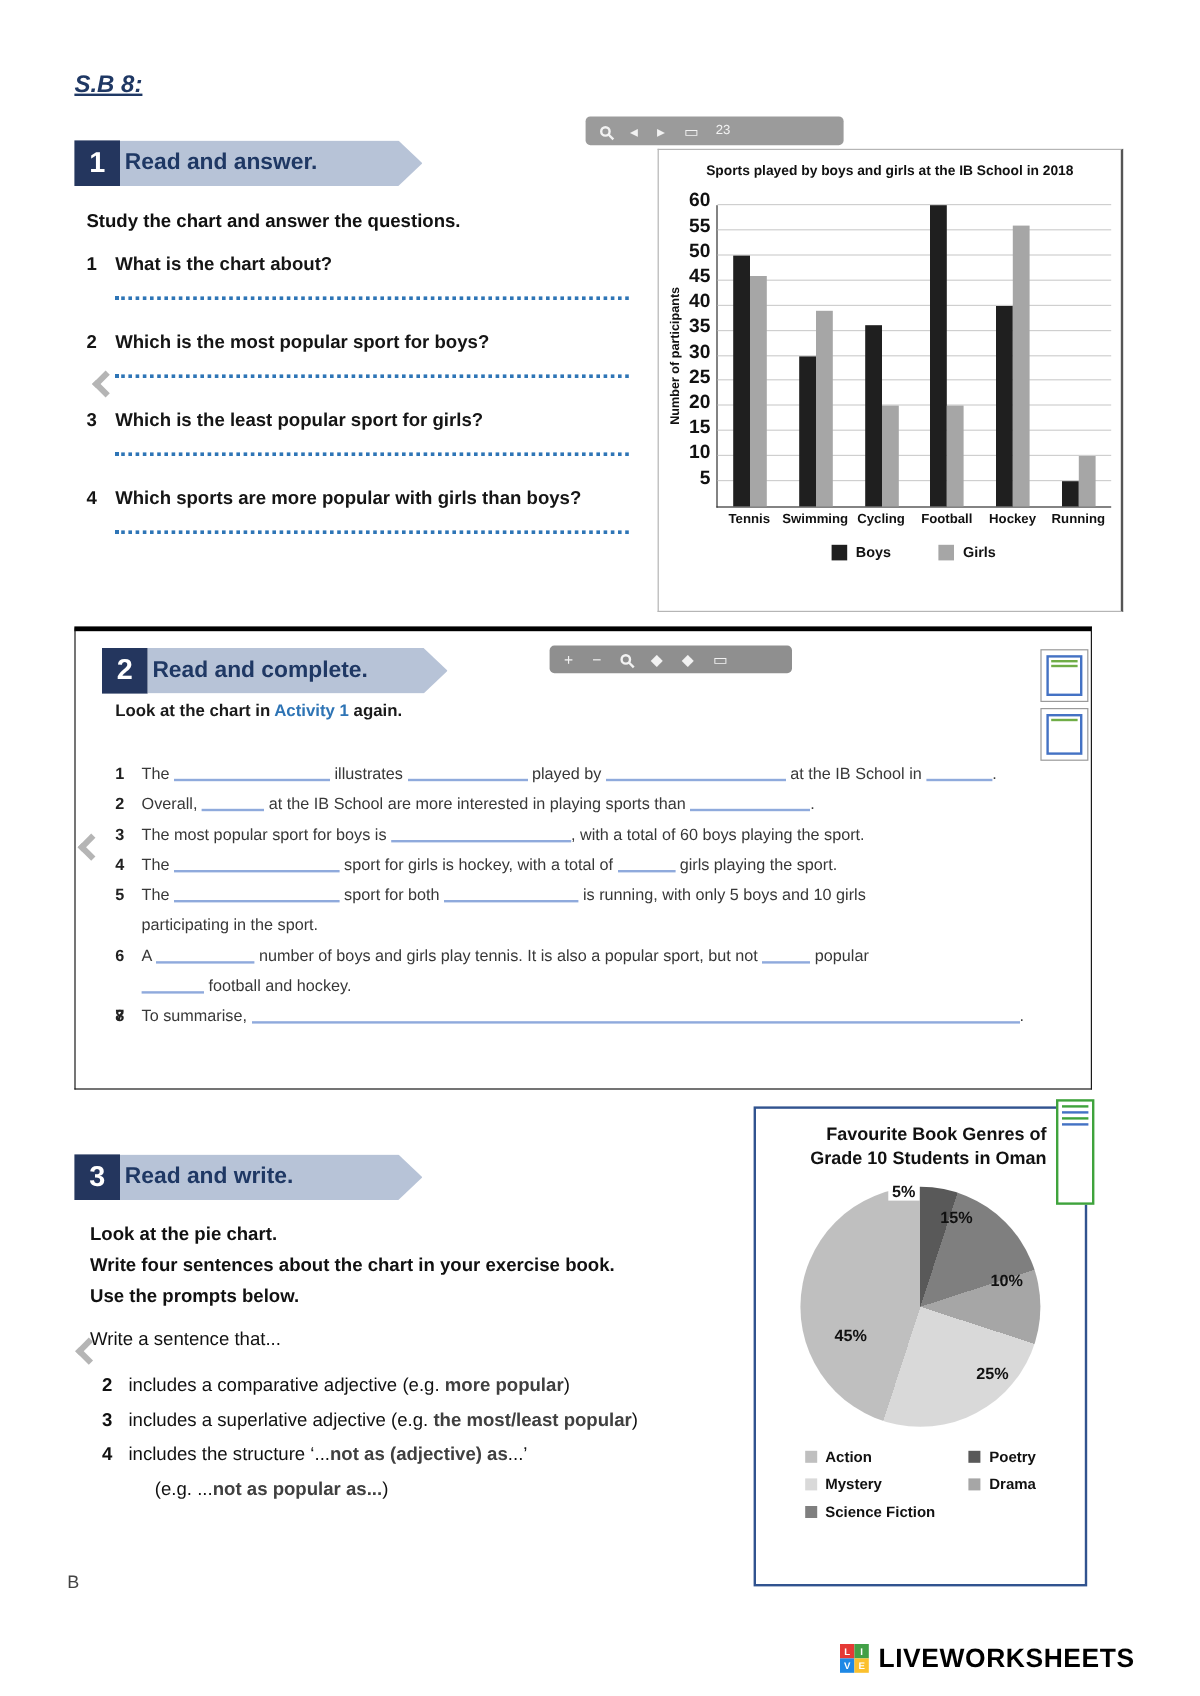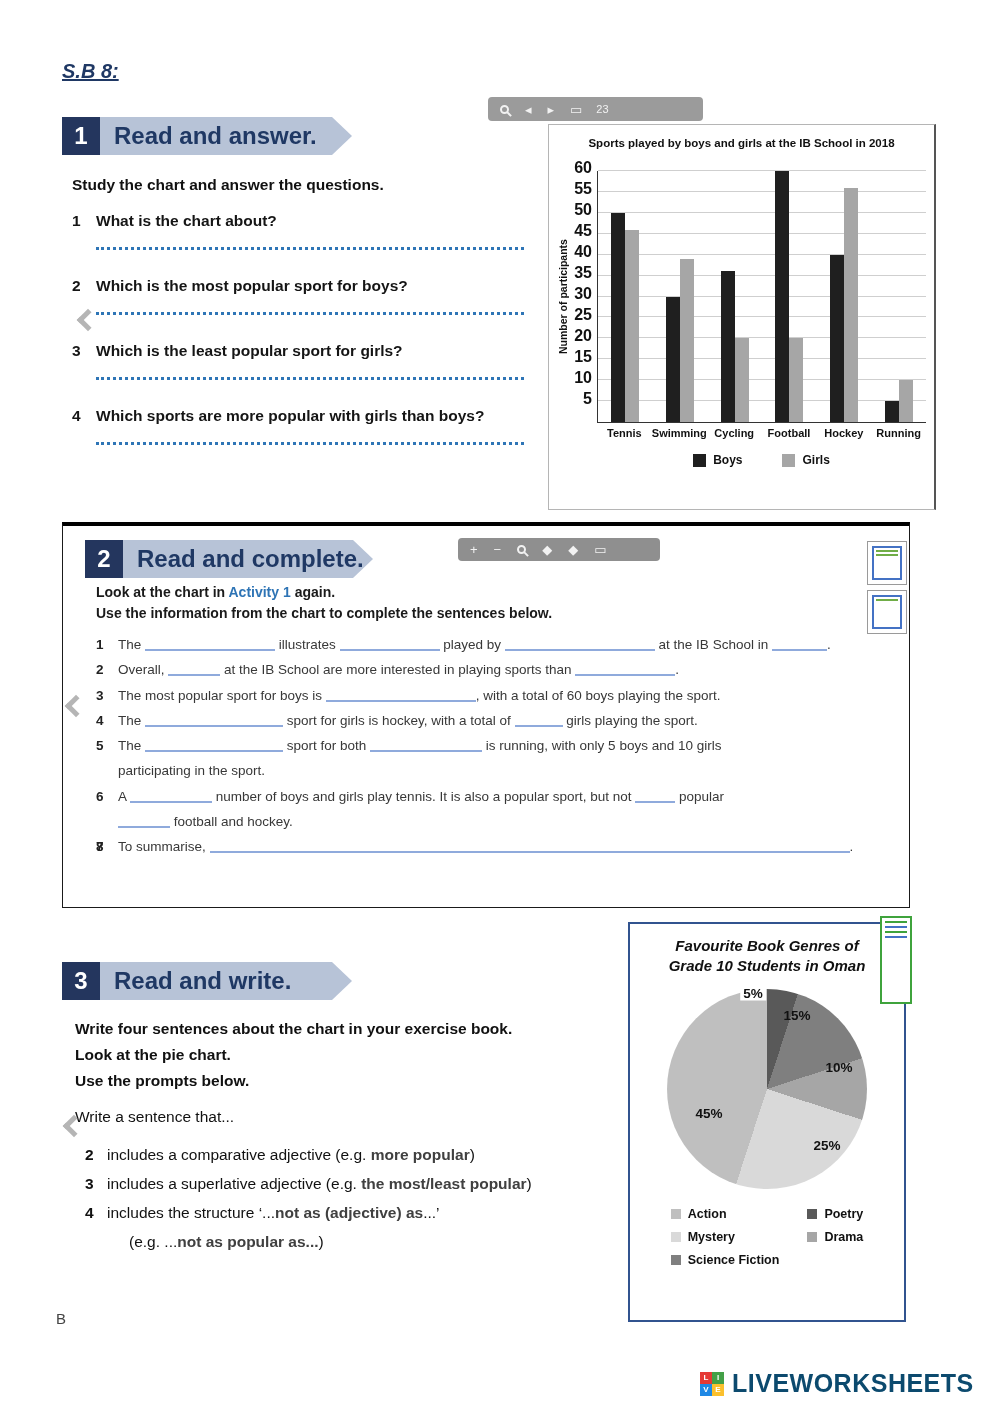--- a/index.html
+++ b/index.html
@@ -15,21 +15,21 @@
   .toolbar-top { left:488px; top:97px; width:215px; height:24px; }
   .toolbar-zoom { left:458px; top:538px; width:202px; height:23px; background:#8f8f8f; z-index:5; }
   .ticon { font-size:13px; color:#f2f2f2; line-height:1; }
   .tlabel { font-size:11px; color:#f2f2f2; }
   .mag { position:relative; width:9px; height:9px; border:2px solid #f2f2f2; border-radius:50%; display:inline-block; }
   .mag::after { content:""; position:absolute; width:6px; height:2px; background:#f2f2f2; right:-5px; bottom:-3px; transform:rotate(45deg); }
 
   
   .banner { position:absolute; display:flex; height:38px; z-index:3; }
   .banner .num { width:38px; background:#24365e; color:#fff; font-weight:bold; font-size:24px; display:flex; align-items:center; justify-content:center; }
-  .banner .arrow { background:#b7c3d7; color:#1f3864; font-weight:bold; font-size:24px; display:flex; align-items:center; padding-left:14px;
+  .banner .arrow { background:#b7c3d7; color:#1f3864; font-weight:bold; font-size:19px; display:flex; align-items:center; padding-left:4px;
     clip-path:polygon(0 0, calc(100% - 20px) 0, 100% 50%, calc(100% - 20px) 100%, 0 100%); }
   .b1 { left:62px; top:117px; } .b1 .arrow{ width:252px; }
   .b2 { left:22px; top:14px; } .b2 .arrow{ width:250px; }
   .b3 { left:62px; top:962px; } .b3 .arrow{ width:252px; }
 
   
   .act1-instruction { position:absolute; left:72px; top:176px; font-size:15.5px; font-weight:bold; color:#111; }
   .questions { position:absolute; left:72px; top:212px; width:480px; }
   .question { margin-bottom:27px; }
   .q-row { font-size:15.5px; font-weight:bold; color:#151515; }
@@ -80,34 +80,34 @@
   
   .act3-instr { position:absolute; left:75px; top:1016px; font-size:15.5px; font-weight:bold; color:#111; line-height:26px; }
   .act3-lead { position:absolute; left:75px; top:1108px; font-size:15.5px; color:#111; }
   .prompts { position:absolute; left:85px; top:1140px; font-size:15.5px; color:#111; line-height:29px; width:520px; }
   .prompt { position:relative; }
   .p-num { font-weight:bold; display:inline-block; width:22px; }
   .prompt.indent { padding-left:22px; }
 
   
   .pie-panel { position:absolute; left:628px; top:922px; width:278px; height:400px; background:#fff; border:2px solid #31538f; padding:12px; }
-  .pie-title { width:210px; margin:0 auto; font-size:15px; font-weight:bold; text-align:center; color:#111; line-height:1.35;font-style:italic; }
+  .pie-title { width:210px; margin:0 auto; font-size:15px; font-weight:bold; text-align:right; color:#111; line-height:1.35; }
   .pie { position:relative; width:200px; height:200px; border-radius:50%; margin:12px auto 0; }
   .pie-label { position:absolute; transform:translate(-50%,-50%); font-size:13.5px; font-weight:bold; color:#111; white-space:nowrap; }
   .pie-label.boxed { background:#fff; padding:0 3px; }
   .pie-legend { display:grid; grid-template-columns:auto auto; column-gap:28px; row-gap:9px; justify-content:center; margin-top:18px; }
   .plegend-item { display:flex; align-items:center; gap:7px; font-size:12.5px; font-weight:bold; color:#111; }
   .swatch-sm { width:10px; height:10px; display:inline-block; }
 
   
   .corner-char { position:absolute; left:56px; top:1310px; font-size:15px; color:#444; }
   .brand { position:absolute; left:700px; top:1369px; display:flex; align-items:center; gap:8px; }
   .brand-icon { display:grid; grid-template-columns:12px 12px; grid-template-rows:12px 12px; }
   .brand-cell { display:flex; align-items:center; justify-content:center; color:#fff; font-size:8px; font-weight:bold; }
-  .brand-text { font-size:25px; font-weight:bold; color:#0c4a6e; letter-spacing:0.5px; }
+  .brand-text { font-size:22px; font-weight:bold; color:#000000; letter-spacing:0.5px; }
 </style>
 </head>
 <body>
 
 <div class="page">
 
   <div class="sb-heading">S.B 8:</div>
 
   <div class="toolbar toolbar-top">
     <span style="display:flex;gap:16px;align-items:center;">
@@ -223,21 +223,20 @@
       </div>
   </div>
 
   <div class="act2-box">
     <div class="banner b2">
       <div class="num">2</div>
       <div class="arrow">Read and complete.</div>
     </div>
     <div class="act2-instr">
       <div><span>Look at the chart in </span><span class="blue-link">Activity 1</span><span> again.</span></div>
-      <div>Use the information from the chart to complete the sentences below.</div>
     </div>
     <div class="sentences">
         <div class="sentence"><span class="s-num">1</span><span class="s-body"><span>The </span><span class="blank" style="width: 130px;"></span><span> illustrates </span><span class="blank" style="width: 100px;"></span><span> played by </span><span class="blank" style="width: 150px;"></span><span> at the IB School in </span><span class="blank" style="width: 55px;"></span><span>.</span></span></div>
         <div class="sentence"><span class="s-num">2</span><span class="s-body"><span>Overall, </span><span class="blank" style="width: 52px;"></span><span> at the IB School are more interested in playing sports than </span><span class="blank" style="width: 100px;"></span><span>.</span></span></div>
         <div class="sentence"><span class="s-num">3</span><span class="s-body"><span>The most popular sport for boys is </span><span class="blank" style="width: 150px;"></span><span>, with a total of 60 boys playing the sport.</span></span></div>
         <div class="sentence"><span class="s-num">4</span><span class="s-body"><span>The </span><span class="blank" style="width: 138px;"></span><span> sport for girls is hockey, with a total of </span><span class="blank" style="width: 48px;"></span><span> girls playing the sport.</span></span></div>
         <div class="sentence"><span class="s-num">5</span><span class="s-body"><span>The </span><span class="blank" style="width: 138px;"></span><span> sport for both </span><span class="blank" style="width: 112px;"></span><span> is running, with only 5 boys and 10 girls</span><br><span>participating in the sport.</span></span></div>
         <div class="sentence"><span class="s-num">6</span><span class="s-body"><span>A </span><span class="blank" style="width: 82px;"></span><span> number of boys and girls play tennis. It is also a popular sport, but not </span><span class="blank" style="width: 40px;"></span><span> popular</span><br><span class="blank" style="width: 52px;"></span><span> football and hockey.</span></span></div>
         <div class="sentence"><span class="s-num">7</span></div>
         <div class="sentence"><span class="s-num">8</span><span class="s-body"><span>To summarise, </span><span class="blank" style="width: 640px;"></span><span>.</span></span></div>
@@ -266,22 +265,22 @@
         <span class="ticon">▭</span>
       </span>
   </div>
   <span class="chev chev2"></span>
 
   <div class="banner b3">
     <div class="num">3</div>
     <div class="arrow">Read and write.</div>
   </div>
   <div class="act3-instr">
+    <div>Look at the pie chart.</div>
     <div>Write four sentences about the chart in your exercise book.</div>
-    <div>Look at the pie chart.</div>
     <div>Use the prompts below.</div>
   </div>
   <div class="act3-lead">Write a sentence that...</div>
   <div class="prompts">
       <div class="prompt"><span class="p-num">2</span><span><span>includes a comparative adjective (e.g. </span><span class="blue">more popular</span><span>)</span></span></div>
       <div class="prompt"><span class="p-num">3</span><span><span>includes a superlative adjective (e.g. </span><span class="blue">the most/least popular</span><span>)</span></span></div>
       <div class="prompt"><span class="p-num">4</span><span><span>includes the structure ‘...</span><span class="blue">not as (adjective) as</span><span>...’</span></span></div>
       <div class="prompt indent"><span class="p-num"></span><span><span>(e.g. ...</span><span class="blue">not as popular as...</span><span>)</span></span></div>
     </div>
   <span class="chev chev3"></span>

